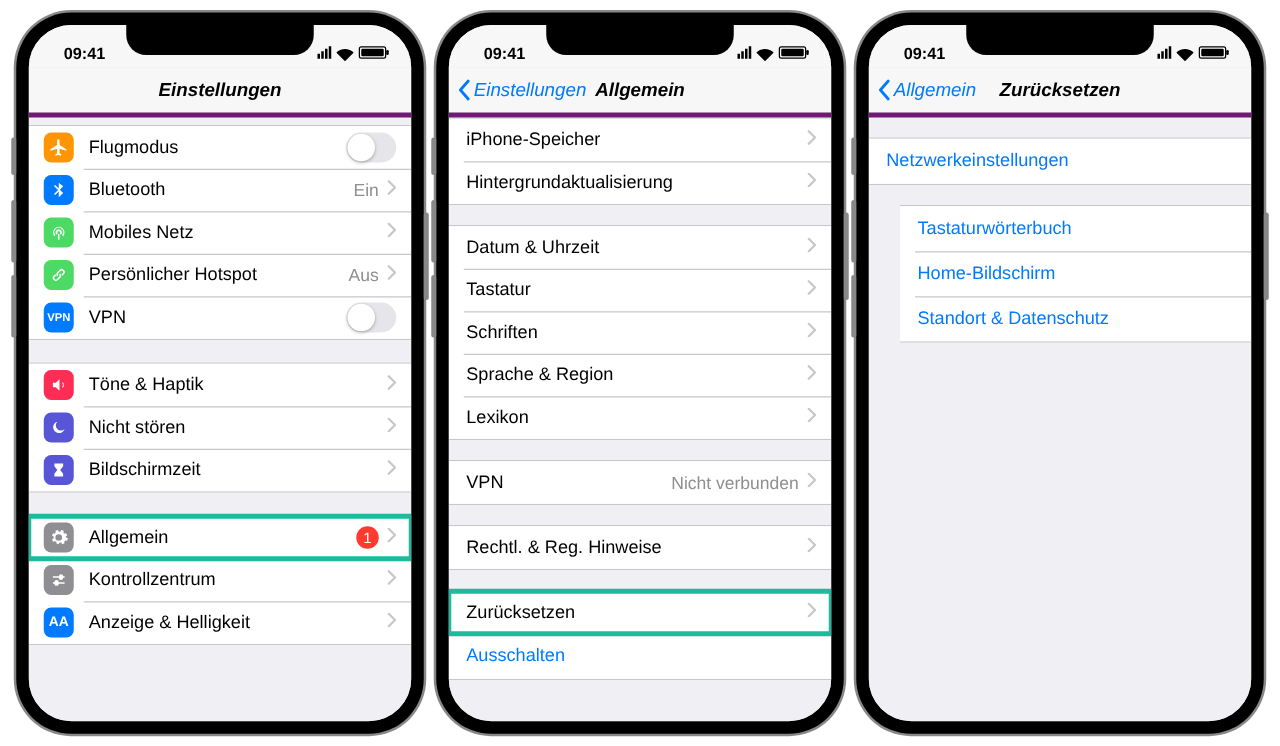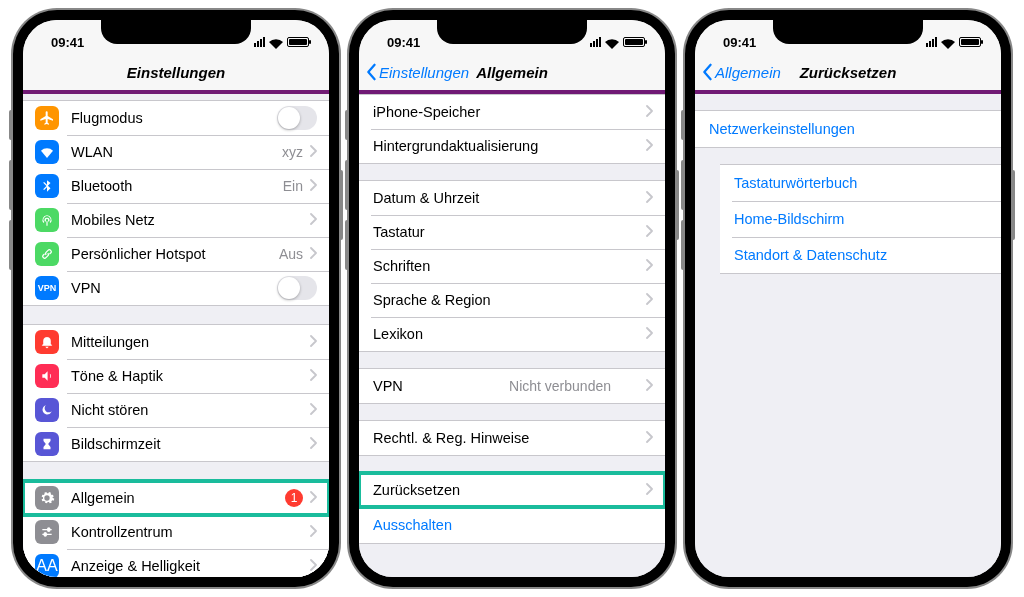--- a/index.html
+++ b/index.html
@@ -137,21 +137,21 @@
     border-radius:9px; font-size:12px; display:flex;
     align-items:center; justify-content:center; margin-right:6px;
   }
   .highlight {
     outline: 4px solid #1abc9c;
     outline-offset: -2px;
     position: relative;
     z-index: 5;
   }
   .row.blue .label { color:#007aff; }
-  .row.noicon { padding-left:14px;gap:28px; }
+  .row.noicon { padding-left:14px; }
   .row.noicon .label { }
   .row.plain { height:36px; }
 </style>
 </head>
 <body>
 
 <div class="phone">
   <div class="side-left"></div>
     <div class="side-left2"></div>
     <div class="side-left3"></div>
@@ -186,32 +186,20 @@
                 <path fill="#fff" d="M21 16v-2l-8-5V3.5a1.5 1.5 0 10-3 0V9l-8 5v2l8-2.5V19l-2 1.5V22l3.5-1 3.5 1v-1.5L13 19v-5.5z"></path>
               </svg>
             </span>
             <span class="label">Flugmodus</span>
             <span class="toggle">
               <span class="knob"></span>
             </span>
           </div>
           <div class="row">
             <span class="appicon" style="background:#007aff">
-              <svg viewBox="0 0 24 24" width="16" height="16">
-                <path fill="#fff" d="M12 21l9-11a13 13 0 00-18 0z"></path>
-              </svg>
-            </span>
-            <span class="label">WLAN</span>
-            <span class="value">xyz</span>
-            <span class="chev"><svg viewBox="0 0 8 12">
-                <path d="M2 1l5 5-5 5" stroke="#c7c7cc" stroke-width="1.8" fill="none" stroke-linecap="round" stroke-linejoin="round"></path>
-              </svg></span>
-          </div>
-          <div class="row">
-            <span class="appicon" style="background:#007aff">
               <svg viewBox="0 0 24 24" width="14" height="14">
                 <path fill="#fff" d="M12 2v8L7 5 5.5 6.5 11 12l-5.5 5.5L7 19l5-5v8l6-6-4.5-4.5L18 7z"></path>
               </svg>
             </span>
             <span class="label">Bluetooth</span>
             <span class="value">Ein</span>
             <span class="chev"><svg viewBox="0 0 8 12">
                 <path d="M2 1l5 5-5 5" stroke="#c7c7cc" stroke-width="1.8" fill="none" stroke-linecap="round" stroke-linejoin="round"></path>
               </svg></span>
           </div>
@@ -242,31 +230,20 @@
             <span class="appicon" style="background:#007aff">
               <span style="color:#fff;font-size:9px;font-weight:700">VPN</span>
             </span>
             <span class="label">VPN</span>
             <span class="toggle">
               <span class="knob"></span>
             </span>
           </div>
         </div>
         <div class="group">
-          <div class="row">
-            <span class="appicon" style="background:#ff3b30">
-              <svg viewBox="0 0 24 24" width="14" height="14">
-                <path fill="#fff" stroke="#fff" stroke-width="1" d="M6 10a6 6 0 1112 0v5l2 3H4l2-3zM10 20a2 2 0 004 0"></path>
-              </svg>
-            </span>
-            <span class="label">Mitteilungen</span>
-            <span class="chev"><svg viewBox="0 0 8 12">
-                <path d="M2 1l5 5-5 5" stroke="#c7c7cc" stroke-width="1.8" fill="none" stroke-linecap="round" stroke-linejoin="round"></path>
-              </svg></span>
-          </div>
           <div class="row">
             <span class="appicon" style="background:#ff2d55">
               <svg viewBox="0 0 24 24" width="14" height="14">
                 <path fill="#fff" d="M4 9v6h4l5 5V4L8 9zM17 8a5 5 0 010 8v-2a3 3 0 000-4z"></path>
               </svg>
             </span>
             <span class="label">Töne &amp; Haptik</span>
             <span class="chev"><svg viewBox="0 0 8 12">
                 <path d="M2 1l5 5-5 5" stroke="#c7c7cc" stroke-width="1.8" fill="none" stroke-linecap="round" stroke-linejoin="round"></path>
               </svg></span>
@@ -313,21 +290,21 @@
                 <path fill="#fff" d="M4 7h8a3 3 0 016 0h2v2h-2a3 3 0 01-6 0H4zm0 8h2a3 3 0 016 0h8v2h-8a3 3 0 01-6 0H4z"></path>
               </svg>
             </span>
             <span class="label">Kontrollzentrum</span>
             <span class="chev"><svg viewBox="0 0 8 12">
                 <path d="M2 1l5 5-5 5" stroke="#c7c7cc" stroke-width="1.8" fill="none" stroke-linecap="round" stroke-linejoin="round"></path>
               </svg></span>
           </div>
           <div class="row">
             <span class="appicon" style="background:#007aff">
-              <span style="color:#fff;font-size:16px;font-weight:400">AA</span>
+              <span style="color:#fff;font-size:11px;font-weight:700">AA</span>
             </span>
             <span class="label">Anzeige &amp; Helligkeit</span>
             <span class="chev"><svg viewBox="0 0 8 12">
                 <path d="M2 1l5 5-5 5" stroke="#c7c7cc" stroke-width="1.8" fill="none" stroke-linecap="round" stroke-linejoin="round"></path>
               </svg></span>
           </div>
         </div>
       </div>
   </div>
 </div>

